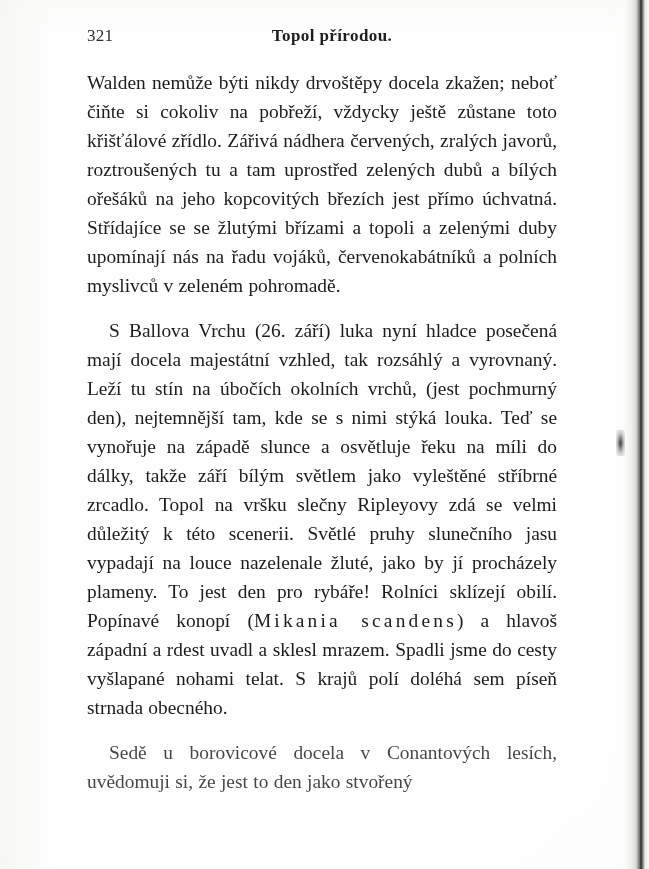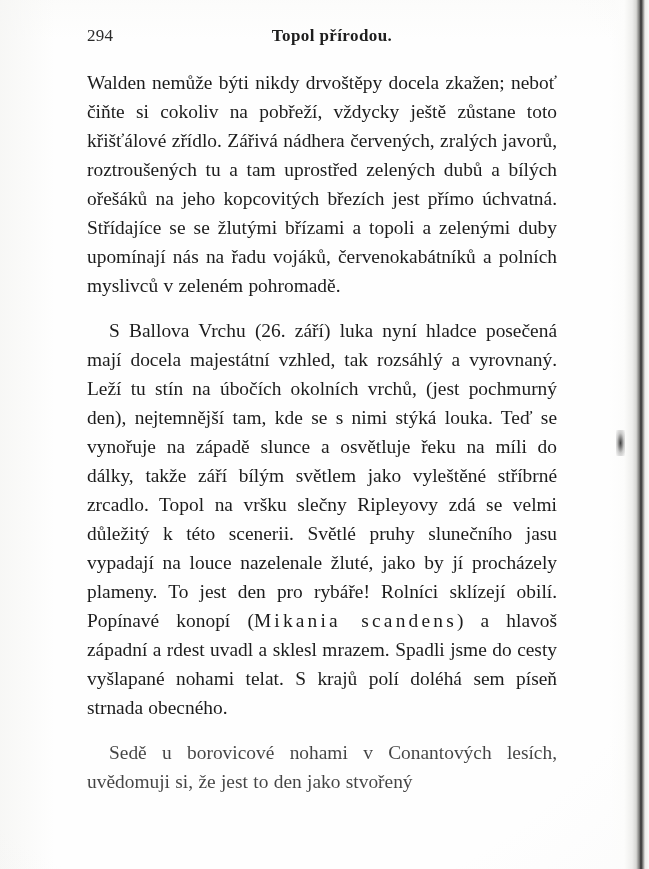--- a/index.html
+++ b/index.html
@@ -141,31 +141,31 @@
 </head>
 <body>
 
 <div id="page">
 
   <div id="paper-texture"></div>
 
   <div id="content">
 
     <div class="header-row">
-      <div class="folio">294</div>
+      <div class="folio">321</div>
       <div class="running-title">Topol přírodou.</div>
     </div>
 
     <div class="body-text">
 
       <p class="para first"><span>Walden nemůže býti nikdy drvoštěpy docela zkažen; neboť čiňte si cokoliv na pobřeží, vždycky ještě zůstane toto křišťálové zřídlo. Zářivá nádhera červených, zralých javorů, roztroušených tu a tam uprostřed zelených dubů a bílých ořešáků na jeho kopcovitých březích jest přímo úchvatná. Střídajíce se se žlutými břízami a topoli a zelenými duby upomínají nás na řadu vojáků, červenokabátníků a polních myslivců v zeleném pohromadě.</span></p>
 
       <p class="para indent"><span>S Ballova Vrchu (26. září) luka nyní hladce posečená mají docela majestátní vzhled, tak rozsáhlý a vyrovnaný. Leží tu stín na úbočích okolních vrchů, (jest pochmurný den), nejtemnější tam, kde se s nimi stýká louka. Teď se vynořuje na západě slunce a osvětluje řeku na míli do dálky, takže září bílým světlem jako vyleštěné stříbrné zrcadlo. Topol na vršku slečny Ripleyovy zdá se velmi důležitý k této scenerii. Světlé pruhy slunečního jasu vypadají na louce nazelenale žluté, jako by jí procházely plameny. To jest den pro rybáře! Rolníci sklízejí obilí. Popínavé konopí (</span><span class="spaced">Mikania scandens</span><span>) a hlavoš západní a rdest uvadl a sklesl mrazem. Spadli jsme do cesty vyšlapané nohami telat. S krajů polí doléhá sem píseň strnada obecného.</span></p>
 
-      <p class="para indent cut ink-faint"><span>Sedě u borovicové nohami v Conantových lesích, uvědomuji si, že jest to den jako stvořený</span></p>
+      <p class="para indent cut ink-faint"><span>Sedě u borovicové docela v Conantových lesích, uvědomuji si, že jest to den jako stvořený</span></p>
 
     </div>
   </div>
 
   <div id="page-edge"></div>
   <div id="page-edge-nick"></div>
 
 </div>
 
 </body></html>

